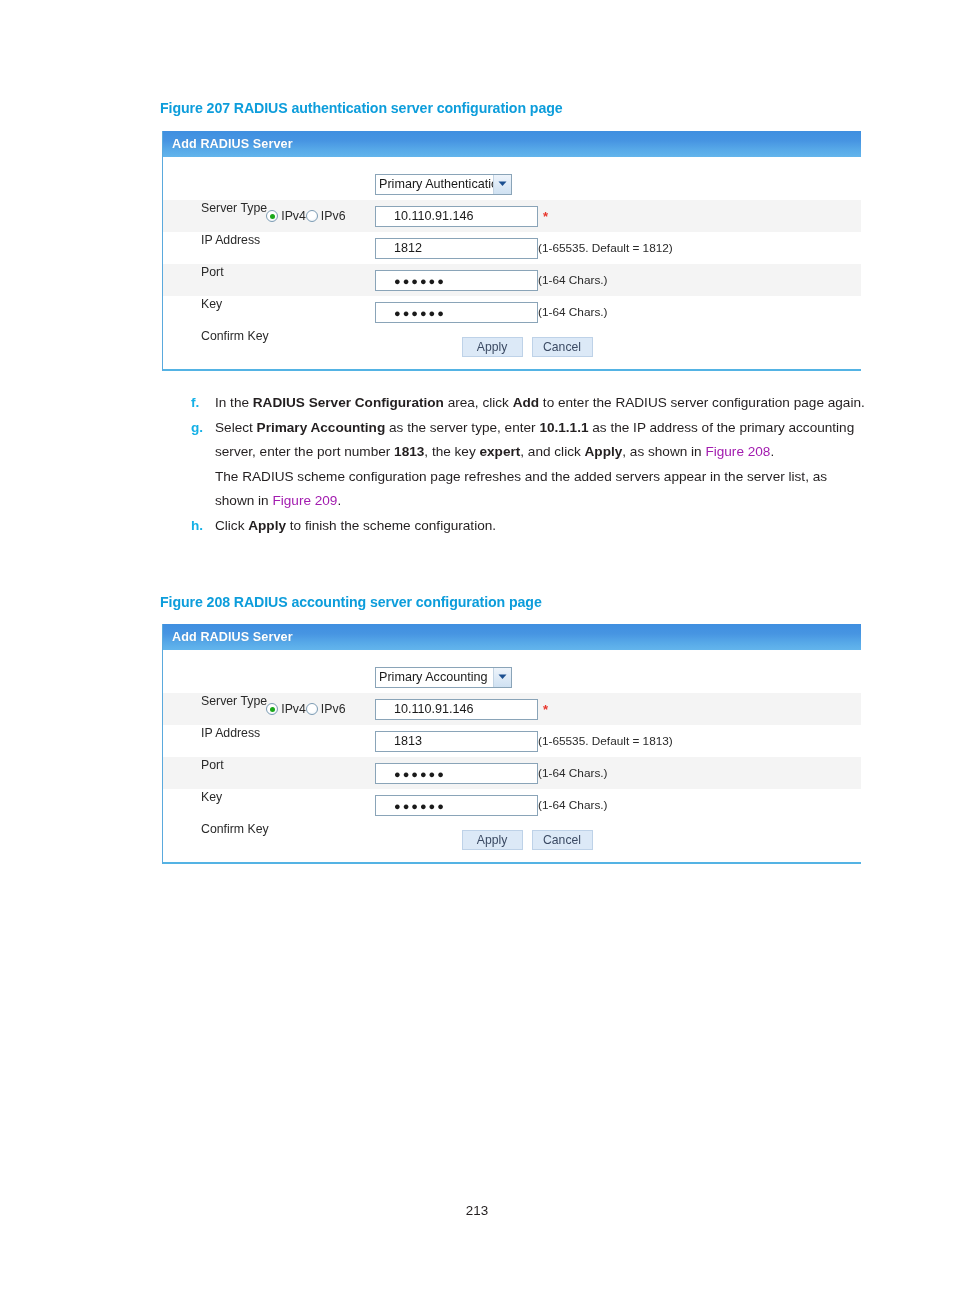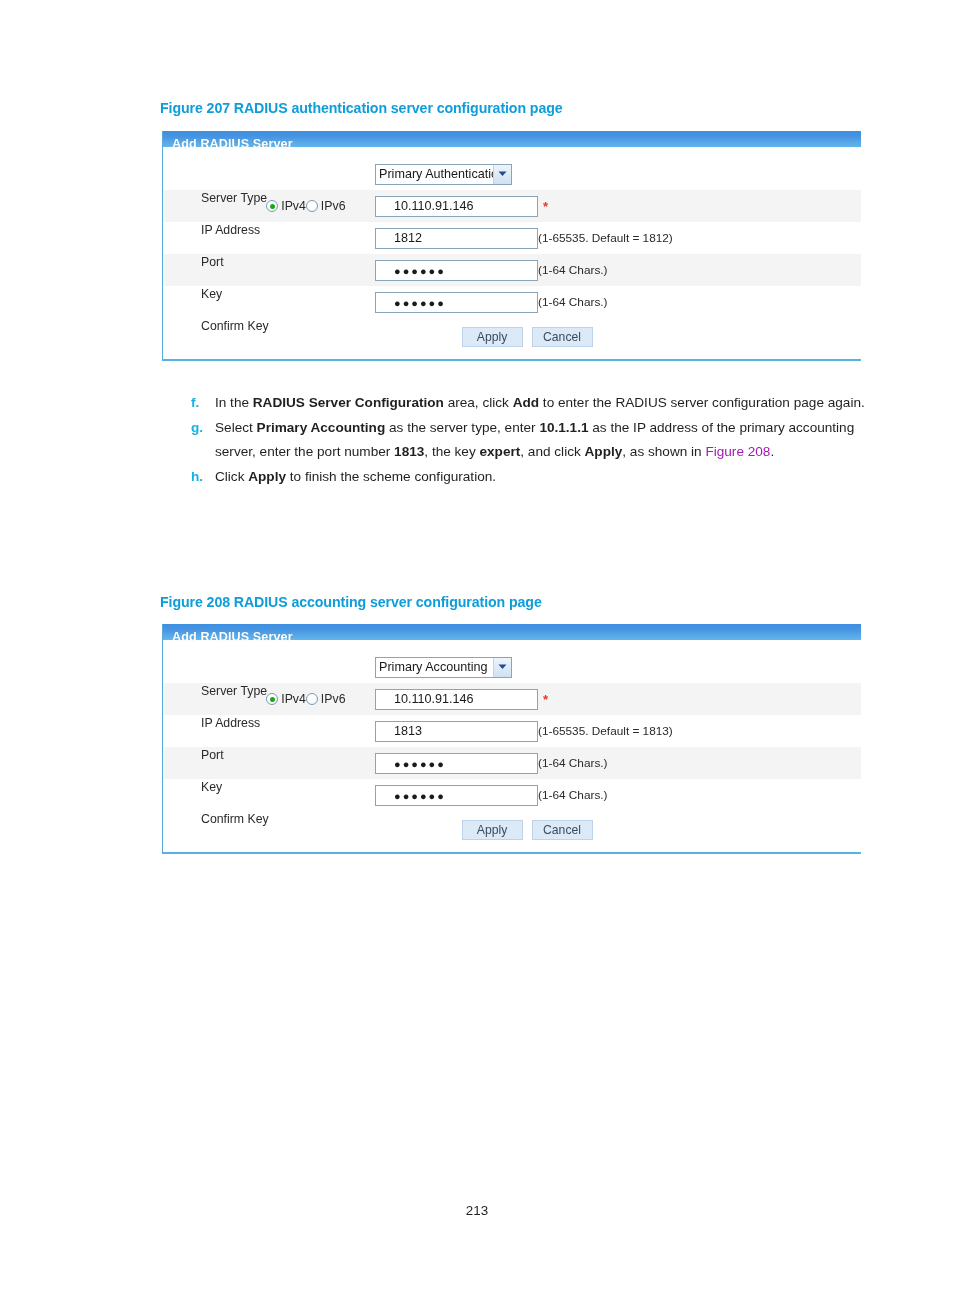--- a/index.html
+++ b/index.html
@@ -36,21 +36,21 @@
   .panel {
     position: absolute;
     left: 162px;
     width: 700px;
     border-left: 1px solid #5aa9dd;
     border-right: 1px solid #ffffff;
     box-sizing: border-box;
     background: #ffffff;
   }
   .panel-header {
-    height: 16px;
+    height: 26px;
     background: linear-gradient(to bottom, #3f8fe0 0%, #4795e2 38%, #57a9e8 72%, #63b5ec 100%);
     color: #ffffff;
     font-size: 12.6px;
     font-weight: bold;
     line-height: 26px;
     padding-left: 9px;
     box-sizing: border-box;
     letter-spacing: 0.1px;
     text-shadow: 0 0 1px rgba(0,0,0,.15);
   }
@@ -344,20 +344,23 @@
       </div>
     </div>
 
     <div class="step">
       <div class="step-marker">g.</div>
       <div class="step-body">
         <p><span>Select </span><b>Primary Accounting</b><span> as the server type, enter </span><b>10.1.1.1</b><span> as the IP address of the primary accounting server, enter the port number </span><b>1813</b><span>, the key </span><b>expert</b><span>, and click </span><b>Apply</b><span>, as shown in </span><span class="xref">Figure 208</span><span>.</span></p>
       </div>
     </div>
 
+    <div class="sub-para">
+      <span>The RADIUS scheme configuration page refreshes and the added servers appear in the server list, as shown in </span><span class="xref">Figure 209</span><span>.</span>
+    </div>
 
     <div class="step">
       <div class="step-marker">h.</div>
       <div class="step-body">
         <p><span>Click </span><b>Apply</b><span> to finish the scheme configuration.</span></p>
       </div>
     </div>
   </div>
 
   <div class="fig-caption" style="top:594px;">Figure 208 RADIUS accounting server configuration page</div>

